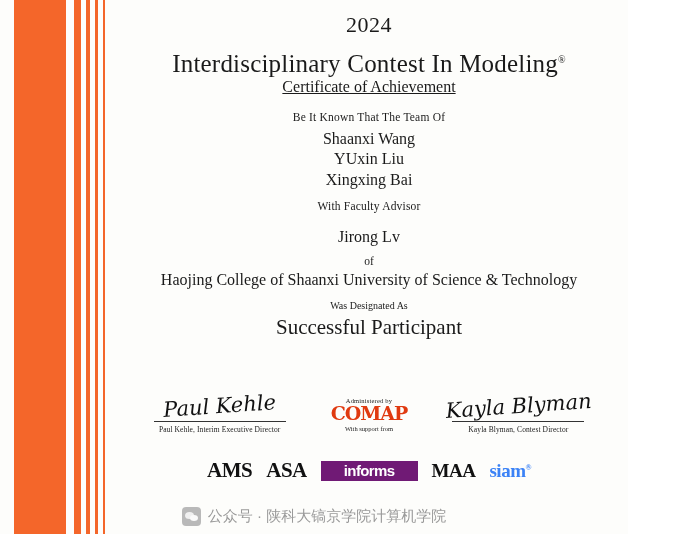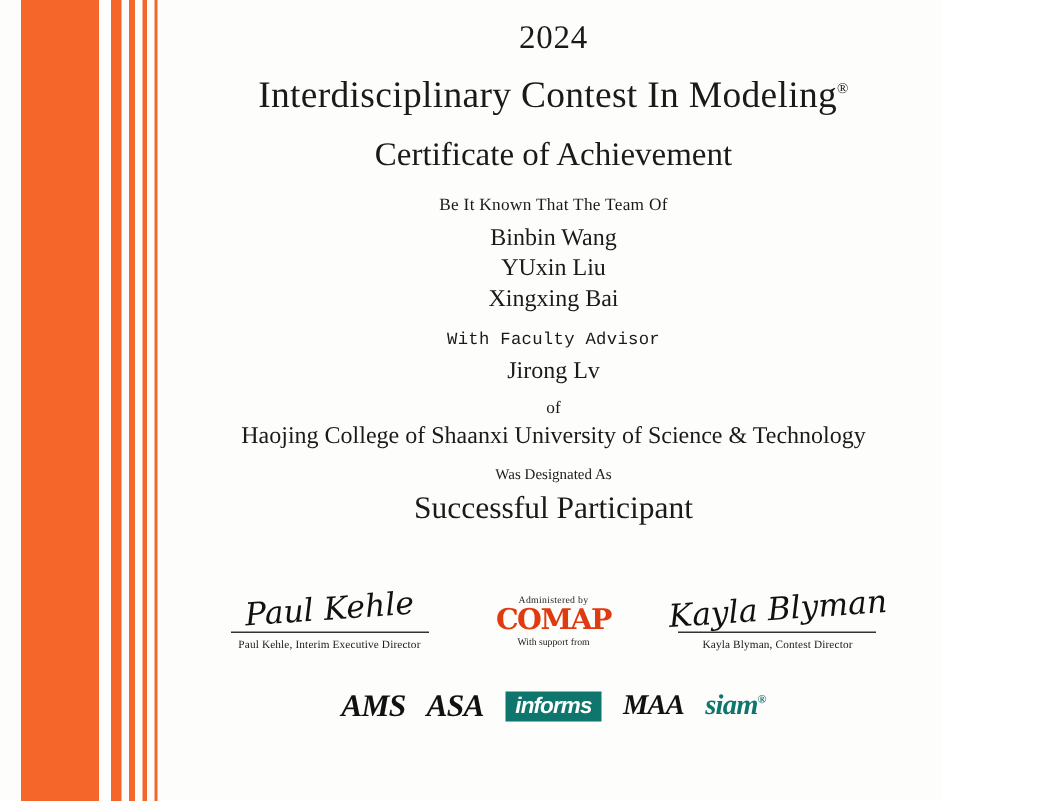--- a/index.html
+++ b/index.html
@@ -51,39 +51,39 @@
   .contest-title {
     margin-top: 12px;
     font-size: 25px;
     letter-spacing: 0.2px;
   }
   .contest-title .reg {
     font-size: 10px;
     vertical-align: super;
   }
   .subtitle {
-    margin-top: 12px;
-    font-size: 22px;
+    font-size: 16px;
+    text-decoration: underline;
   }
 
   .small-line {
     margin-top: 15px;
     font-size: 11.5px;
     letter-spacing: 0.2px;
   }
-  .small-line.tight { margin-top: 10px; font-family: Liberation Mono, monospace; }
+  .small-line.tight { margin-top: 10px; }
 
   .name {
     font-size: 16px;
     line-height: 1.28;
   }
   .names { margin-top: 6px; }
 
   .advisor {
-    margin-top: 6px;
+    margin-top: 16px;
     font-size: 16px;
   }
   .of-line {
     margin-top: 9px;
     font-size: 11.5px;
   }
   .school {
     margin-top: 3px;
     font-size: 16px;
     line-height: 1.25;
@@ -161,49 +161,48 @@
     right: 20px;
     top: 458px;
     display: flex;
     align-items: center;
     justify-content: center;
     gap: 14px;
   }
   .sp {
     font-weight: bold;
     color: #111;
-    font-style: italic;
   }
   .sp-ams {
     font-family: "Liberation Serif", serif;
     font-size: 21px;
     letter-spacing: -0.5px;
   }
   .sp-asa {
     font-family: "Liberation Serif", serif;
     font-size: 21px;
     letter-spacing: -0.5px;
   }
   .sp-informs {
-    background: #0f766e;
+    background: #701a75;
     color: #fff;
     font-family: "Liberation Sans", sans-serif;
     font-size: 15px;
-    padding: 1px 7px 2px;
+    padding: 1px 23px 2px;
     letter-spacing: -0.6px;
   }
   .sp-maa {
     font-family: "Liberation Serif", serif;
     font-size: 19px;
     letter-spacing: -0.5px;
   }
   .sp-siam {
     font-family: "Liberation Serif", serif;
     font-size: 19px;
-    color: #0f766e;
+    color: #3b82f6;
     letter-spacing: -0.5px;
   }
   .sp-siam .tm { font-size: 8px; vertical-align: super; }
 
   
   .watermark {
     position: absolute;
     left: 0;
     right: 0;
     bottom: 8px;
@@ -257,21 +256,21 @@
 
     <div class="contest-title">
       <span>Interdisciplinary Contest In Modeling</span><span class="reg">®</span>
     </div>
 
     <div class="subtitle">Certificate of Achievement</div>
 
     <div class="small-line">Be It Known That The Team Of</div>
 
     <div class="names">
-      <div class="name">Binbin Wang</div>
+      <div class="name">Shaanxi Wang</div>
       <div class="name">YUxin Liu</div>
       <div class="name">Xingxing Bai</div>
     </div>
 
     <div class="small-line tight">With Faculty Advisor</div>
     <div class="advisor">Jirong Lv</div>
 
     <div class="of-line">of</div>
     <div class="school">Haojing College of Shaanxi University of Science &amp; Technology</div>
 
@@ -301,14 +300,18 @@
   </div>
 
   <div class="sponsors">
     <span class="sp sp-ams">AMS</span>
     <span class="sp sp-asa">ASA</span>
     <span class="sp sp-informs">informs</span>
     <span class="sp sp-maa">MAA</span>
     <span class="sp sp-siam"><span>siam</span><span class="tm">®</span></span>
   </div>
 
+  <div class="watermark">
+    <span class="wechat-icon"></span>
+    <span>公众号 · 陕科大镐京学院计算机学院</span>
+  </div>
 
 </div>
 
 </body></html>

